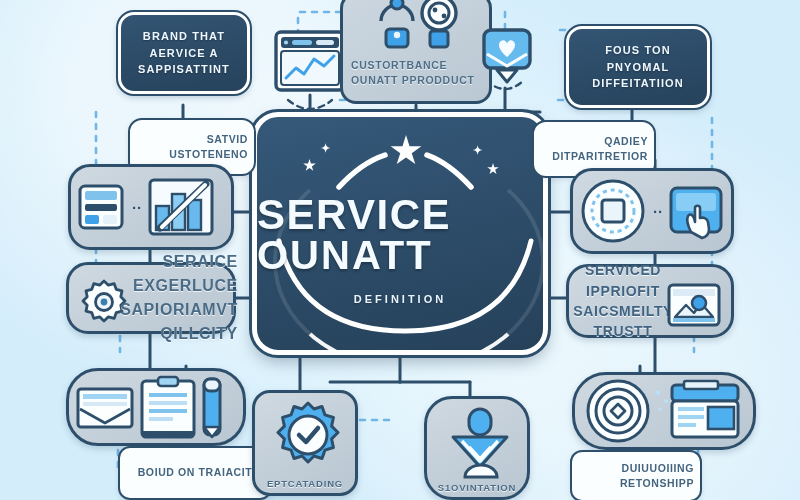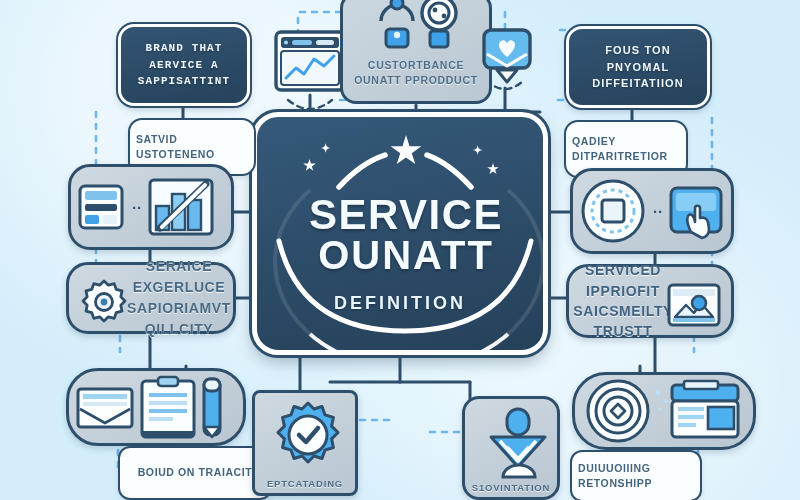--- a/index.html
+++ b/index.html
@@ -37,21 +37,21 @@
   
   .plate {
     position: absolute;
     background: #fbfeff;
     border: 2.5px solid #2e4f6b;
     border-radius: 14px;
     box-sizing: border-box;
     display: flex;
     align-items: center;
     justify-content: center;
-    text-align: left;
+    text-align: right;
     padding: 4px 6px;
     color: #2e4f6b;
     box-shadow: 0 2px 5px rgba(46,79,107,.13);
   }
   .plate .txt {
     font-size: 10.5px;
     font-weight: 700;
     letter-spacing: .6px;
     line-height: 1.45;
     text-transform: uppercase;
@@ -120,37 +120,37 @@
     background: linear-gradient(168deg,#36597a 0%, #2d4d6a 48%, #26415a 100%);
     border-radius: 26px;
     border: 5px solid #ffffff;
     outline: 3px solid #2e4f6b;
     box-sizing: border-box;
     box-shadow: 0 7px 16px rgba(38,65,90,.35);
     overflow: hidden;
   }
   #badge .title {
     position: absolute;
-    left: 12px; right: 0; top: 78px;
-    text-align: center;
+    left: 0; right: 0; top: 78px;
+    text-align: left;
     color: #f4fbff;
     font-weight: 700;
     font-size: 42px;
     line-height: .97;
     letter-spacing: 1.5px;
     text-shadow: 0 2px 3px rgba(0,0,0,.3);
   }
   #badge .title .l2 { font-size: 40px; letter-spacing: 2px; }
   #badge .sub {
     position: absolute;
     left: 0; right: 0; top: 176px;
     text-align: center;
     color: #e9f5fd;
     font-weight: 700;
-    font-size: 18px;
+    font-size: 11px;
     letter-spacing: 3px;
     text-shadow: 0 1px 2px rgba(0,0,0,.3);
   }
   #badge .swoosh {
     position: absolute;
     left: 16px; top: 36px;
     width: 264px; height: 210px;
     border: 4px solid #ffffff;
     border-radius: 50%;
     border-top-color: transparent;
@@ -237,21 +237,21 @@
       <path d="M348 420 L390 420"></path>
       <path d="M430 432 L462 432"></path>
     </g>
 
     <g fill="none" stroke="#2e4f6b" stroke-width="2.4" stroke-linecap="round" stroke-dasharray="6 5">
       <path d="M288 100 Q310 118 332 100"></path>
       <path d="M486 80 Q505 98 524 80"></path>
     </g>
   </svg>
 
-  <div class="dark-plate" style="left:118px; top:24px; width:132px; height:82px;font-family:Liberation Mono, monospace;">
+  <div class="dark-plate" style="left:118px; top:12px; width:132px; height:82px;">
     <span class="txt">BRAND THAT AERVICE A SAPPISATTINT</span>
   </div>
 
   <div class="lyr" style="left:268px; top:28px; width:84px; height:66px;">
     <svg width="84" height="66" viewBox="0 0 84 66" xmlns="http://www.w3.org/2000/svg">
       <rect x="8" y="4" width="68" height="58" rx="5" fill="#fdffff" stroke="#2e4f6b" stroke-width="3.4"></rect>
       <rect x="13" y="9" width="58" height="11" rx="3" fill="#2e4f6b"></rect>
       <circle cx="18" cy="14.5" r="2.1" fill="#9fd4f3"></circle>
       <rect x="24" y="12" width="20" height="5" rx="2.5" fill="#7fc3ec"></rect>
       <rect x="48" y="12" width="18" height="5" rx="2.5" fill="#d7e9f5"></rect>
@@ -266,21 +266,21 @@
       <path d="M22 26 a16 16 0 0 1 32 0" fill="none" stroke="#2e4f6b" stroke-width="3.4"></path>
       <circle cx="38" cy="8" r="6" fill="#3fa2e8" stroke="#2e4f6b" stroke-width="3"></circle>
       <rect x="27" y="34" width="22" height="18" rx="4" fill="#3fa2e8" stroke="#2e4f6b" stroke-width="3"></rect>
       <circle cx="38" cy="40" r="3.2" fill="#eaf6fd"></circle>
       <circle cx="80" cy="18" r="17" fill="#fbfeff" stroke="#2e4f6b" stroke-width="3.4"></circle>
       <circle cx="80" cy="18" r="10" fill="none" stroke="#2e4f6b" stroke-width="3"></circle>
       <circle cx="76" cy="15" r="2.4" fill="#2e4f6b"></circle>
       <circle cx="85" cy="21" r="2.4" fill="#2e4f6b"></circle>
       <rect x="71" y="36" width="18" height="16" rx="3" fill="#3fa2e8" stroke="#2e4f6b" stroke-width="3"></rect>
     </svg>
-    <div style="position:absolute; left:8px; right:8px; bottom:12px; text-align:center;
+    <div style="position:absolute; left:8px; right:8px; bottom:12px; text-align:left;
                 font-size:10.5px; font-weight:700; letter-spacing:.7px; line-height:1.5;
                 color:#4d6e89; text-transform:uppercase; text-shadow:0 1px 0 rgba(255,255,255,.75); filter:blur(.22px);">CUSTORTBANCE OUNATT PPRODDUCT</div>
   </div>
 
   <div class="lyr" style="left:478px; top:24px; width:58px; height:62px;">
     <svg width="58" height="62" viewBox="0 0 58 62" xmlns="http://www.w3.org/2000/svg">
       <rect x="6" y="6" width="46" height="38" rx="7" fill="#65bbee" stroke="#2e4f6b" stroke-width="3.4"></rect>
       <path d="M29 33 C21 26 19 20 23 17 c3-2 6 1 6 3 c0-2 3-5 6-3 c4 3 2 9-6 16z" fill="#f6fcff"></path>
       <path d="M9 30 L29 42 L49 30" fill="none" stroke="#f6fcff" stroke-width="3.2" stroke-linejoin="round"></path>
       <path d="M19 46 h20 l-10 12z" fill="#fdffff" stroke="#2e4f6b" stroke-width="3" stroke-linejoin="round"></path>
@@ -338,26 +338,26 @@
   </div>
 
   <div class="pill soft" style="left:66px; top:262px; width:170px; height:72px;">
     <svg style="position:absolute; left:12px; top:14px;" width="46" height="46" viewBox="0 0 46 46" xmlns="http://www.w3.org/2000/svg">
       <path d="M23 2 l4.4 4.2 5.8-1.6 2 5.7 5.8 1.6 -1.2 5.9 4.2 4.2 -4.2 4.2 1.2 5.9 -5.8 1.6 -2 5.7 -5.8-1.6 -4.4 4.2 -4.4-4.2 -5.8 1.6 -2-5.7 -5.8-1.6 1.2-5.9 -4.2-4.2 4.2-4.2 -1.2-5.9 5.8-1.6 2-5.7 5.8 1.6z" fill="#fbfeff" stroke="#2e4f6b" stroke-width="2.8" stroke-linejoin="round"></path>
       <circle cx="23" cy="23" r="8.5" fill="#f0f7fc" stroke="#2e4f6b" stroke-width="2.8"></circle>
       <circle cx="23" cy="23" r="3.4" fill="#3b7fb0"></circle>
     </svg>
     <span style="position:absolute; left:10px; top:26px; color:#2e4f6b; font-size:12px; font-weight:900;"></span>
     <div style="position:absolute; left:64px; right:8px; top:8px; bottom:8px; display:flex; align-items:center;
-                justify-content:center; text-align:center; font-size:14px; font-weight:700; letter-spacing:.6px;
+                justify-content:center; text-align:right; font-size:16px; font-weight:700; letter-spacing:.6px;
                 line-height:1.5; color:#4a6b86; text-transform:uppercase;
                 text-shadow:0 1px 0 rgba(255,255,255,.8); filter:blur(.2px);">SERAICE EXGERLUCE SAPIORIAMVT QILLCITY</div>
   </div>
 
-  <div class="plate" style="left:564px; top:120px; width:124px; height:58px;">
+  <div class="plate" style="left:532px; top:120px; width:124px; height:58px;">
     <span class="txt">QADIEY DITPARITRETIOR</span>
   </div>
 
   <div class="pill soft" style="left:570px; top:168px; width:164px; height:86px;">
     <svg width="150" height="66" viewBox="0 0 150 66" xmlns="http://www.w3.org/2000/svg">
       <g>
         <circle cx="36" cy="33" r="30" fill="#fbfeff" stroke="#2e4f6b" stroke-width="3"></circle>
         <circle cx="36" cy="33" r="21" fill="none" stroke="#7fc3ec" stroke-width="3" stroke-dasharray="4 4"></circle>
         <rect x="25" y="22" width="22" height="22" rx="3" fill="#eaf4fb" stroke="#2e4f6b" stroke-width="3"></rect>
       </g>
@@ -406,30 +406,30 @@
         <rect x="130" y="4" width="16" height="12" rx="6" fill="#eaf4fb" stroke="#2e4f6b" stroke-width="3"></rect>
         <path d="M130 52 l8 10 l8-10z" fill="#fbfeff" stroke="#2e4f6b" stroke-width="2.6" stroke-linejoin="round"></path>
       </g>
     </svg>
   </div>
 
   <div class="plate" style="left:118px; top:446px; width:154px; height:54px; border-radius:12px;">
     <span class="txt">BOIUD ON TRAIACIT</span>
   </div>
 
-  <div class="pill" style="left:252px; top:390px; width:106px; height:106px; border-radius:8px;">
+  <div class="pill" style="left:252px; top:390px; width:106px; height:106px; border-radius:18px;">
     <svg style="position:absolute; left:16px; top:8px;" width="74" height="74" viewBox="0 0 74 74" xmlns="http://www.w3.org/2000/svg">
       <path d="M37 2 l6 6 8-2.5 3 8.4 8.4 2.6 -1.8 8.6 6.4 6.4 -6.4 6.4 1.8 8.6 -8.4 2.6 -3 8.4 -8-2.5 -6 6 -6-6 -8 2.5 -3-8.4 -8.4-2.6 1.8-8.6 -6.4-6.4 6.4-6.4 -1.8-8.6 8.4-2.6 3-8.4 8 2.5z" fill="#4fb0ef" stroke="#2e4f6b" stroke-width="3" stroke-linejoin="round"></path>
       <circle cx="37" cy="34" r="19" fill="#fbfeff" stroke="#2e4f6b" stroke-width="3"></circle>
       <path d="M28 34 L35 41 L47 27" fill="none" stroke="#2e4f6b" stroke-width="4.5" stroke-linecap="round" stroke-linejoin="round"></path>
     </svg>
     <div class="cap">EPTCATADING</div>
   </div>
 
-  <div class="pill" style="left:462px; top:396px; width:98px; height:104px; border-radius:17px;">
+  <div class="pill" style="left:424px; top:396px; width:106px; height:104px; border-radius:28px;">
     <svg style="position:absolute; left:20px; top:8px;" width="66" height="74" viewBox="0 0 66 74" xmlns="http://www.w3.org/2000/svg">
       <rect x="22" y="2" width="22" height="26" rx="11" fill="#4fb0ef" stroke="#2e4f6b" stroke-width="3"></rect>
       <path d="M6 30 L33 60 L60 30 Z" fill="#4fb0ef" stroke="#2e4f6b" stroke-width="3" stroke-linejoin="round"></path>
       <path d="M15 34 L33 54 L51 34" fill="none" stroke="#fbfeff" stroke-width="3.4" stroke-linejoin="round"></path>
       <path d="M22 40 L33 52 L44 40" fill="none" stroke="#fbfeff" stroke-width="3.4" stroke-linejoin="round"></path>
       <path d="M18 70 a16 12 0 0 1 32 0z" fill="#fbfeff" stroke="#2e4f6b" stroke-width="3"></path>
     </svg>
     <div class="cap">S1OVINTATION</div>
   </div>
 

